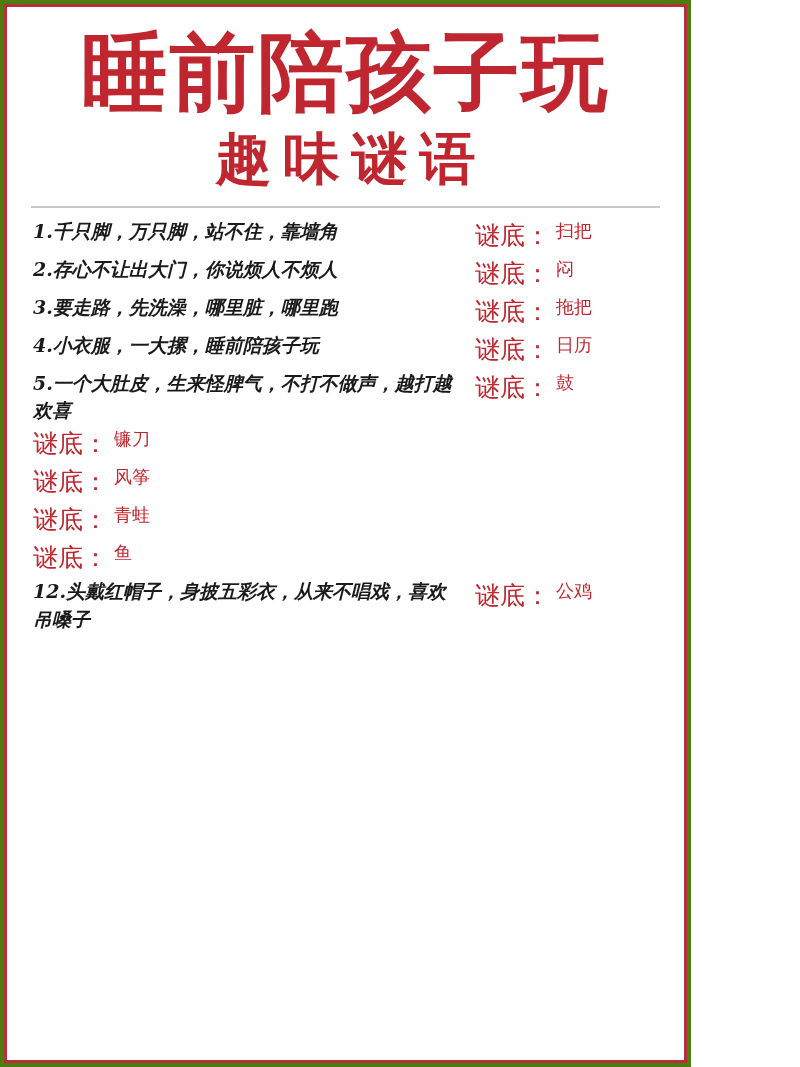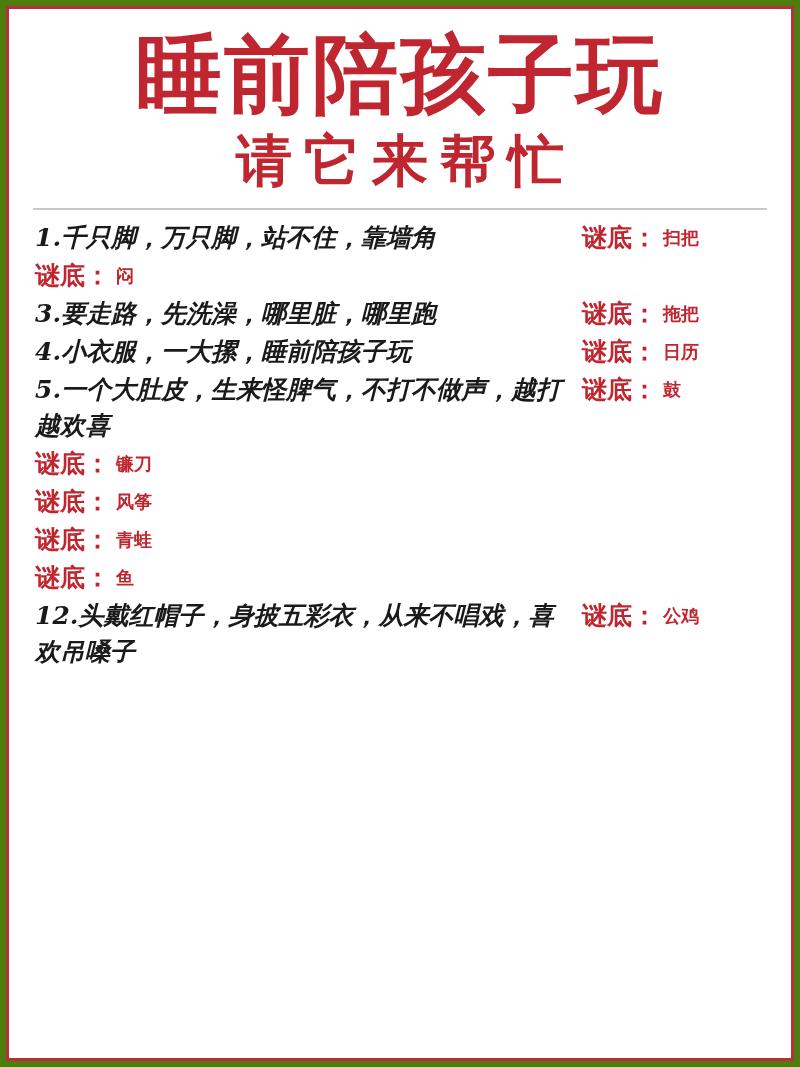--- a/index.html
+++ b/index.html
@@ -9,24 +9,24 @@
   body {
     width: 800px;
     height: 1067px;
     background: #ffffff;
     font-family: "Liberation Sans", "DejaVu Sans", sans-serif;
     overflow: hidden;
   }
   .poster {
     position: relative;
     box-sizing: border-box;
-    width: 800px;
+    width: 691px;
     height: 1067px;
     background: #ffffff;
-    border: 6px solid #4d7c0f;
+    border: 4px solid #4d7c0f;
     padding: 0;
   }
   .inner {
     box-sizing: border-box;
     width: 100%;
     height: 100%;
     border: 3px solid #b5303a;
     padding: 14px 20px 10px 20px;
     display: flex;
     flex-direction: column;
@@ -64,71 +64,72 @@
     flex-direction: column;
     padding: 4px 4px 0 6px;
   }
   .riddle-row {
     display: flex;
     align-items: flex-start;
     margin-bottom: 2px;
   }
   .riddle-question {
     flex: 1 1 auto;
-    font-size: 25px;
+    font-size: 19px;
     line-height: 1.44;
     color: #1a1a1a;
     font-weight: bold;
     font-style: italic;
     padding-right: 10px;
     font-family: "DejaVu Serif", "Liberation Serif", serif;
   }
   .riddle-answer {
     flex: 0 0 185px;
     display: flex;
-    align-items: center;
+    align-items: flex-start;
     justify-content: flex-start;
     color: #c0262f;
-    font-weight: bold;
+    font-weight: normal;
     font-size: 25px;
     line-height: 1.44;
     white-space: nowrap;
     font-family: "DejaVu Sans", "Liberation Sans", sans-serif;
   }
   .answer-label {
     margin-right: 6px;
   }
   .answer-value {
     font-size: 18px;
   }
 </style>
 </head>
 <body>
 
 <div class="poster">
   <div class="inner">
 
     <div class="title-block">
       <div class="title-main">睡前陪孩子玩</div>
-      <div class="title-sub">请它来帮忙</div>
+      <div class="title-sub">趣味谜语</div>
     </div>
 
     <div class="divider"></div>
 
     <div class="riddle-list">
 
       <div class="riddle-row">
         <div class="riddle-question"><span>1.</span><span>千只脚，万只脚，站不住，靠墙角</span></div>
         <div class="riddle-answer">
             <span class="answer-label">谜底：</span>
             <span class="answer-value">扫把</span>
           </div>
       </div>
 
       <div class="riddle-row">
+        <div class="riddle-question"><span>2.</span><span>存心不让出大门，你说烦人不烦人</span></div>
         <div class="riddle-answer">
             <span class="answer-label">谜底：</span>
             <span class="answer-value">闷</span>
           </div>
       </div>
 
       <div class="riddle-row">
         <div class="riddle-question"><span>3.</span><span>要走路，先洗澡，哪里脏，哪里跑</span></div>
         <div class="riddle-answer">
             <span class="answer-label">谜底：</span>

